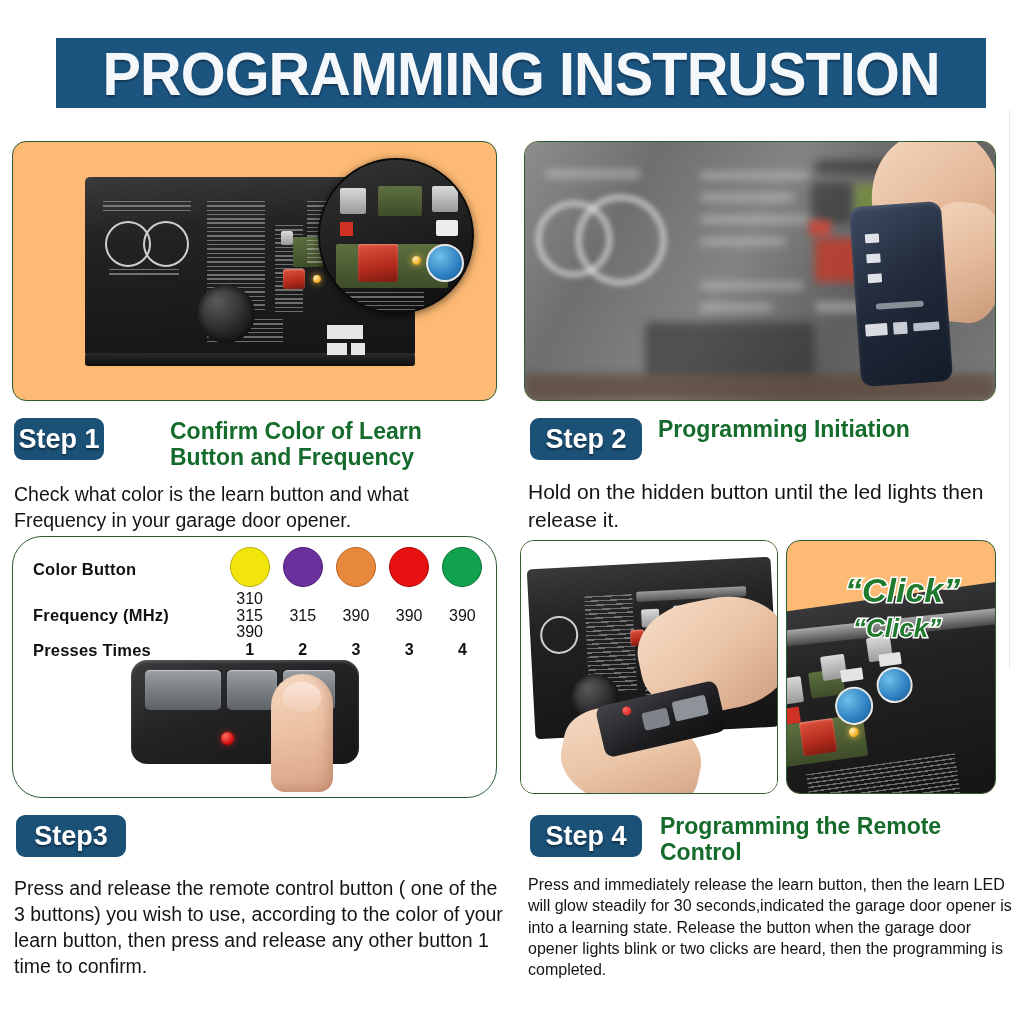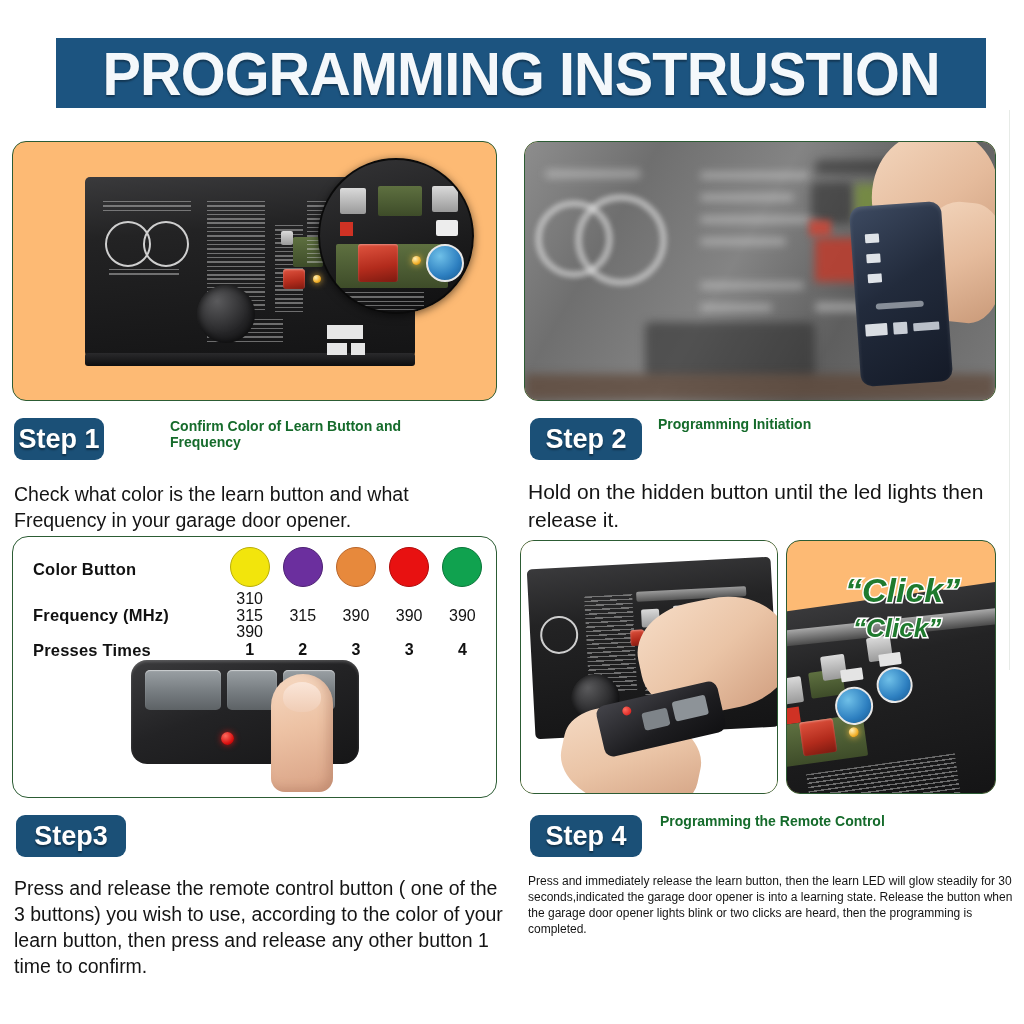--- a/index.html
+++ b/index.html
@@ -44,36 +44,36 @@
     border-radius:9px;
     color:#ffffff;
     font-size:27px;font-weight:bold;
     display:flex;align-items:center;justify-content:center;
     text-shadow:0 2px 2px rgba(0,0,0,.4);
     height:42px;
   }
   .step-title{
     position:absolute;
     color:#156b2b;
-    font-size:14px;
+    font-size:23px;
     font-weight:bold;
     line-height:1.12;
   }
   .body-text{
     position:absolute;
     color:#141414;
     font-size:19.5px;
     line-height:1.33;
   }
-  .body-text.thin{font-size:12px;}
+  .body-text.thin{font-size:16px;}
 
   
   .spec-panel{
     position:absolute;left:12px;top:536px;width:483px;height:260px;
-    border:1.6px solid #2c5c34;border-radius:16px;background:#fff;
+    border:1.6px solid #2c5c34;border-radius:30px;background:#fff;
   }
   .spec-table{
     position:absolute;left:8px;top:10px;width:468px;
     border-collapse:collapse;
   }
   .spec-table td{
     padding:0;vertical-align:middle;text-align:center;
     font-size:16px;color:#111;
   }
   .spec-table td.rowhead{

